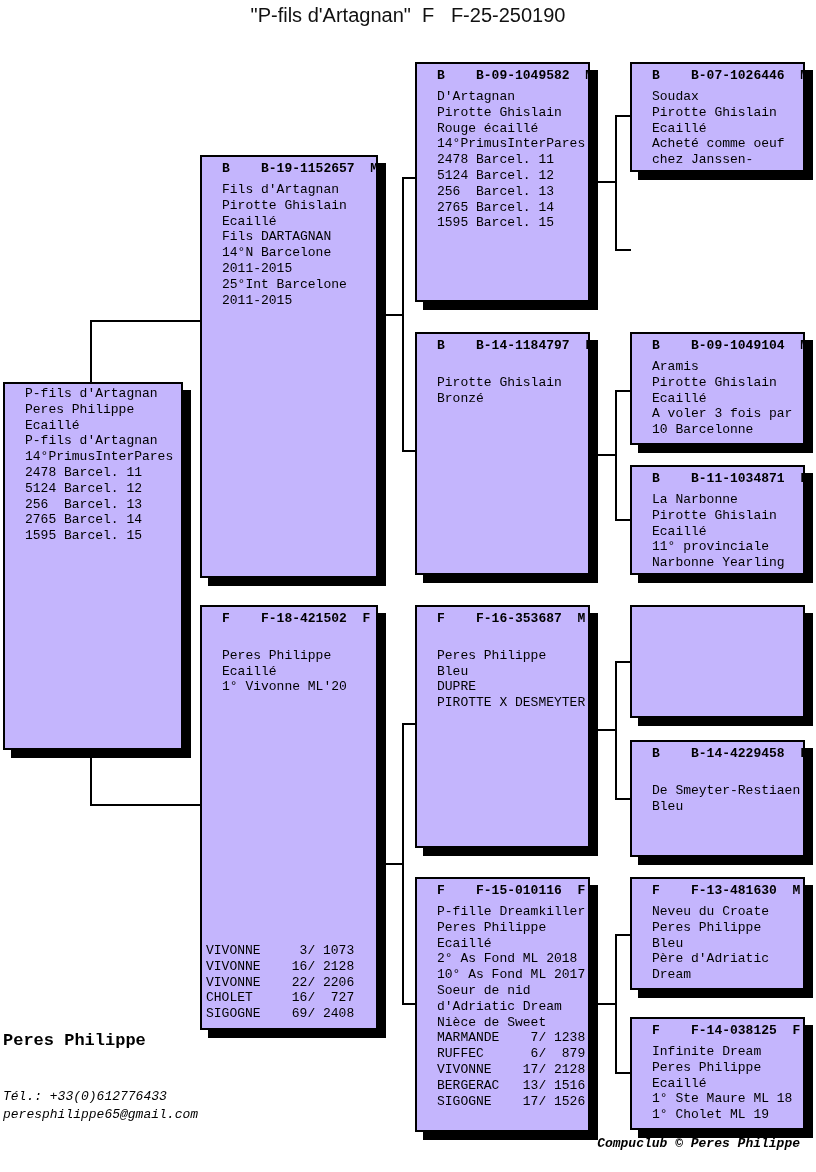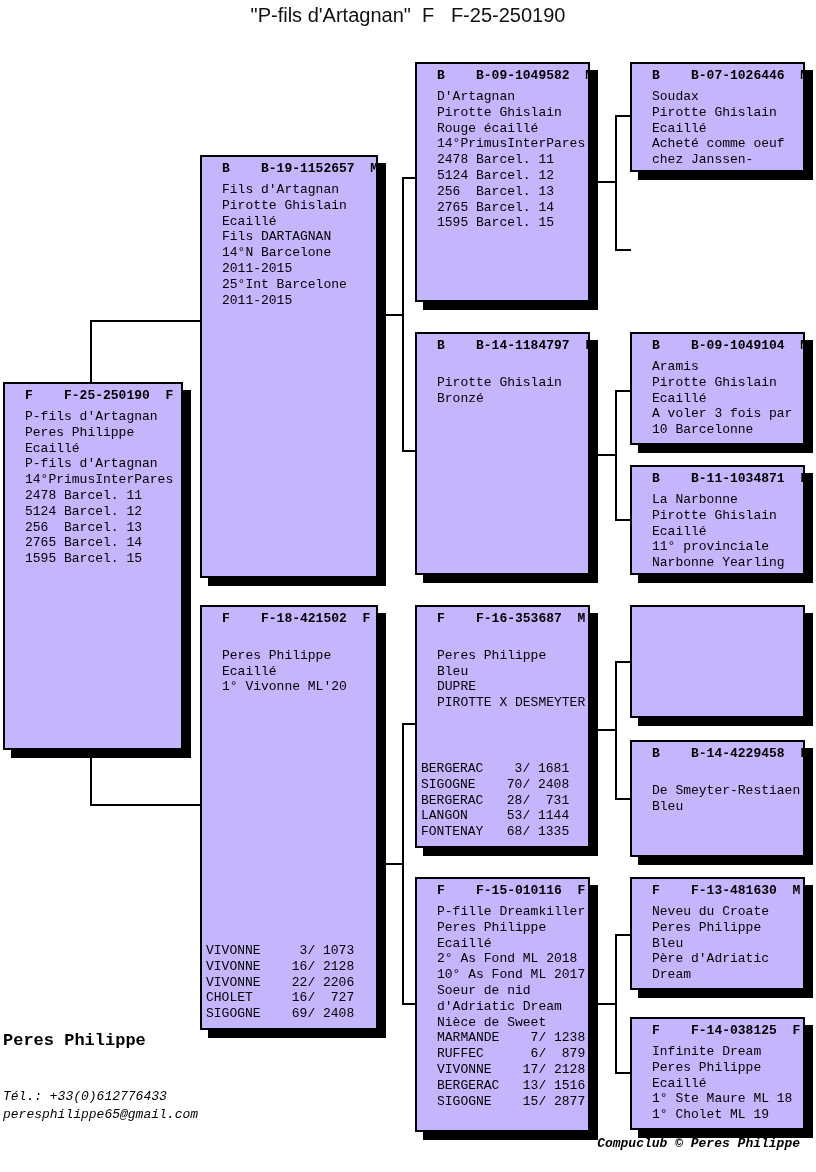--- a/index.html
+++ b/index.html
@@ -55,21 +55,20 @@
   <div class="cl" style="left:615px;top:661px;width:2px;height:139px"></div>
   <div class="cl" style="left:615px;top:661px;width:16px;height:2px"></div>
   <div class="cl" style="left:615px;top:798px;width:16px;height:2px"></div>
 
   <div class="cl" style="left:590px;top:1003px;width:27px;height:2px"></div>
   <div class="cl" style="left:615px;top:934px;width:2px;height:140px"></div>
   <div class="cl" style="left:615px;top:934px;width:16px;height:2px"></div>
   <div class="cl" style="left:615px;top:1072px;width:16px;height:2px"></div>
 
   <div class="pbox" style="left:3px;top:382px;width:180px;height:368px">
-    <div class="hdr">F    F-25-250190  F</div>
     <div class="lines">
         <div class="line">P-fils d'Artagnan</div>
         <div class="line">Peres Philippe</div>
         <div class="line">Ecaillé</div>
         <div class="line">P-fils d'Artagnan</div>
         <div class="line">14°PrimusInterPares</div>
         <div class="line">2478 Barcel. 11</div>
         <div class="line">5124 Barcel. 12</div>
         <div class="line">256  Barcel. 13</div>
         <div class="line">2765 Barcel. 14</div>
@@ -133,46 +132,39 @@
   </div>
 
   <div class="pbox" style="left:415px;top:605px;width:175px;height:243px">
     <div class="hdr">F    F-16-353687  M</div>
     <div class="lines">
         <div class="line"></div>
         <div class="line">Peres Philippe</div>
         <div class="line">Bleu</div>
         <div class="line">DUPRE</div>
         <div class="line">PIROTTE X DESMEYTER</div>
-      </div>
-    <div class="results">
-        <div class="line">BERGERAC    3/ 1681</div>
-        <div class="line">SIGOGNE    70/ 2408</div>
-        <div class="line">BERGERAC   28/  731</div>
-        <div class="line">LANGON     53/ 1144</div>
-        <div class="line">FONTENAY   68/ 1335</div>
       </div>
   </div>
 
   <div class="pbox" style="left:415px;top:877px;width:175px;height:255px">
     <div class="hdr">F    F-15-010116  F</div>
     <div class="lines">
         <div class="line">P-fille Dreamkiller</div>
         <div class="line">Peres Philippe</div>
         <div class="line">Ecaillé</div>
         <div class="line">2° As Fond ML 2018</div>
         <div class="line">10° As Fond ML 2017</div>
         <div class="line">Soeur de nid</div>
         <div class="line">d'Adriatic Dream</div>
         <div class="line">Nièce de Sweet</div>
         <div class="line">MARMANDE    7/ 1238</div>
         <div class="line">RUFFEC      6/  879</div>
         <div class="line">VIVONNE    17/ 2128</div>
         <div class="line">BERGERAC   13/ 1516</div>
-        <div class="line">SIGOGNE    15/ 2877</div>
+        <div class="line">SIGOGNE    17/ 1526</div>
       </div>
   </div>
 
   <div class="pbox" style="left:630px;top:62px;width:175px;height:110px">
     <div class="hdr">B    B-07-1026446  M</div>
     <div class="lines">
         <div class="line">Soudax</div>
         <div class="line">Pirotte Ghislain</div>
         <div class="line">Ecaillé</div>
         <div class="line">Acheté comme oeuf</div>

